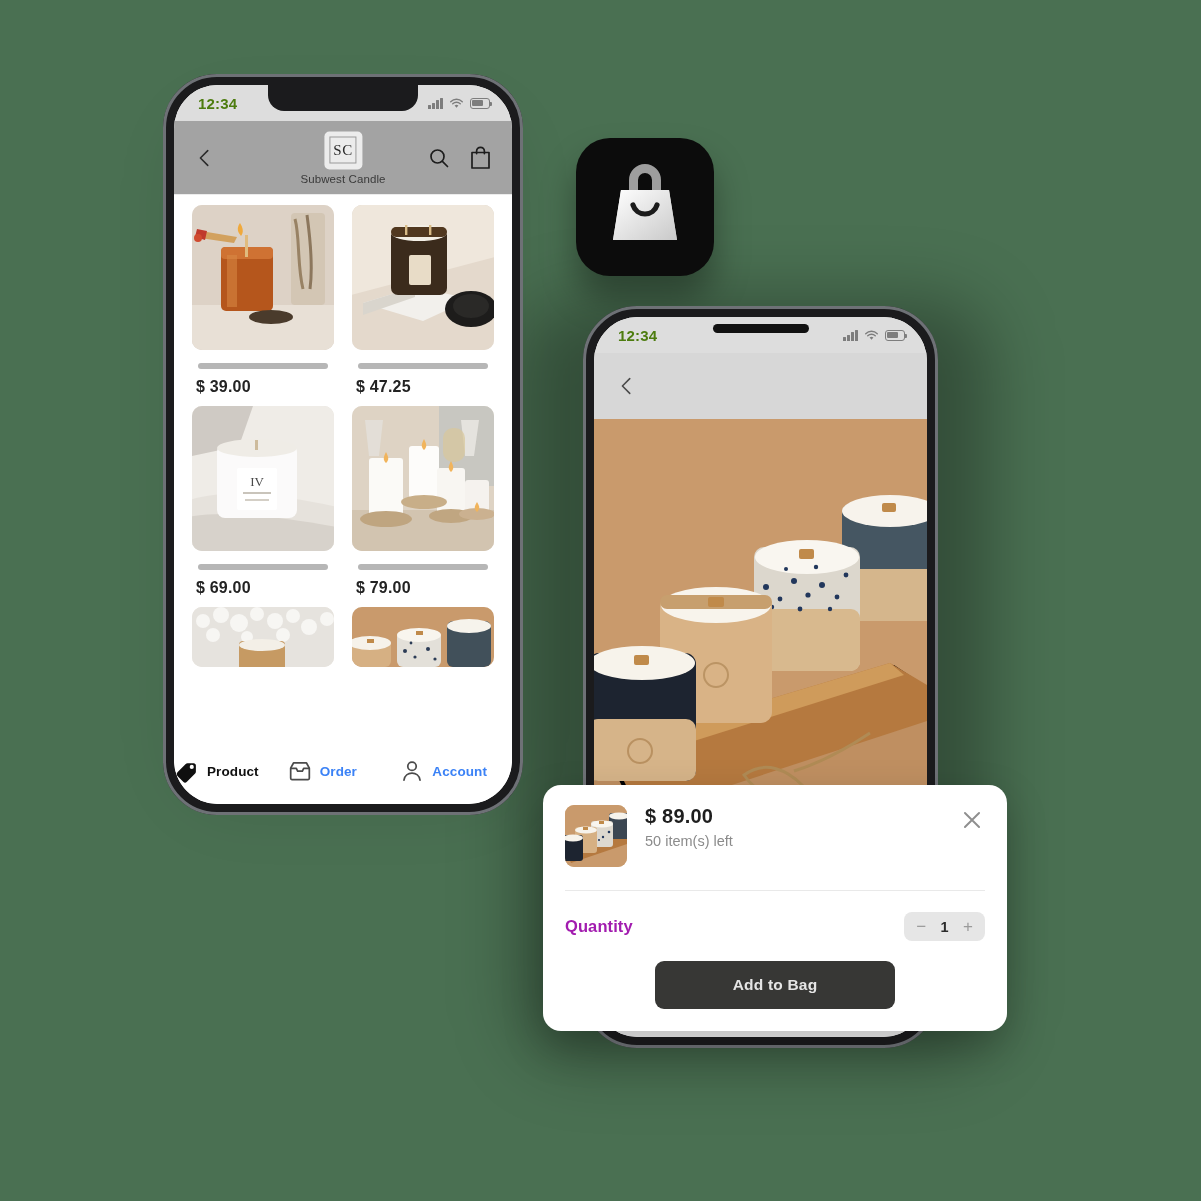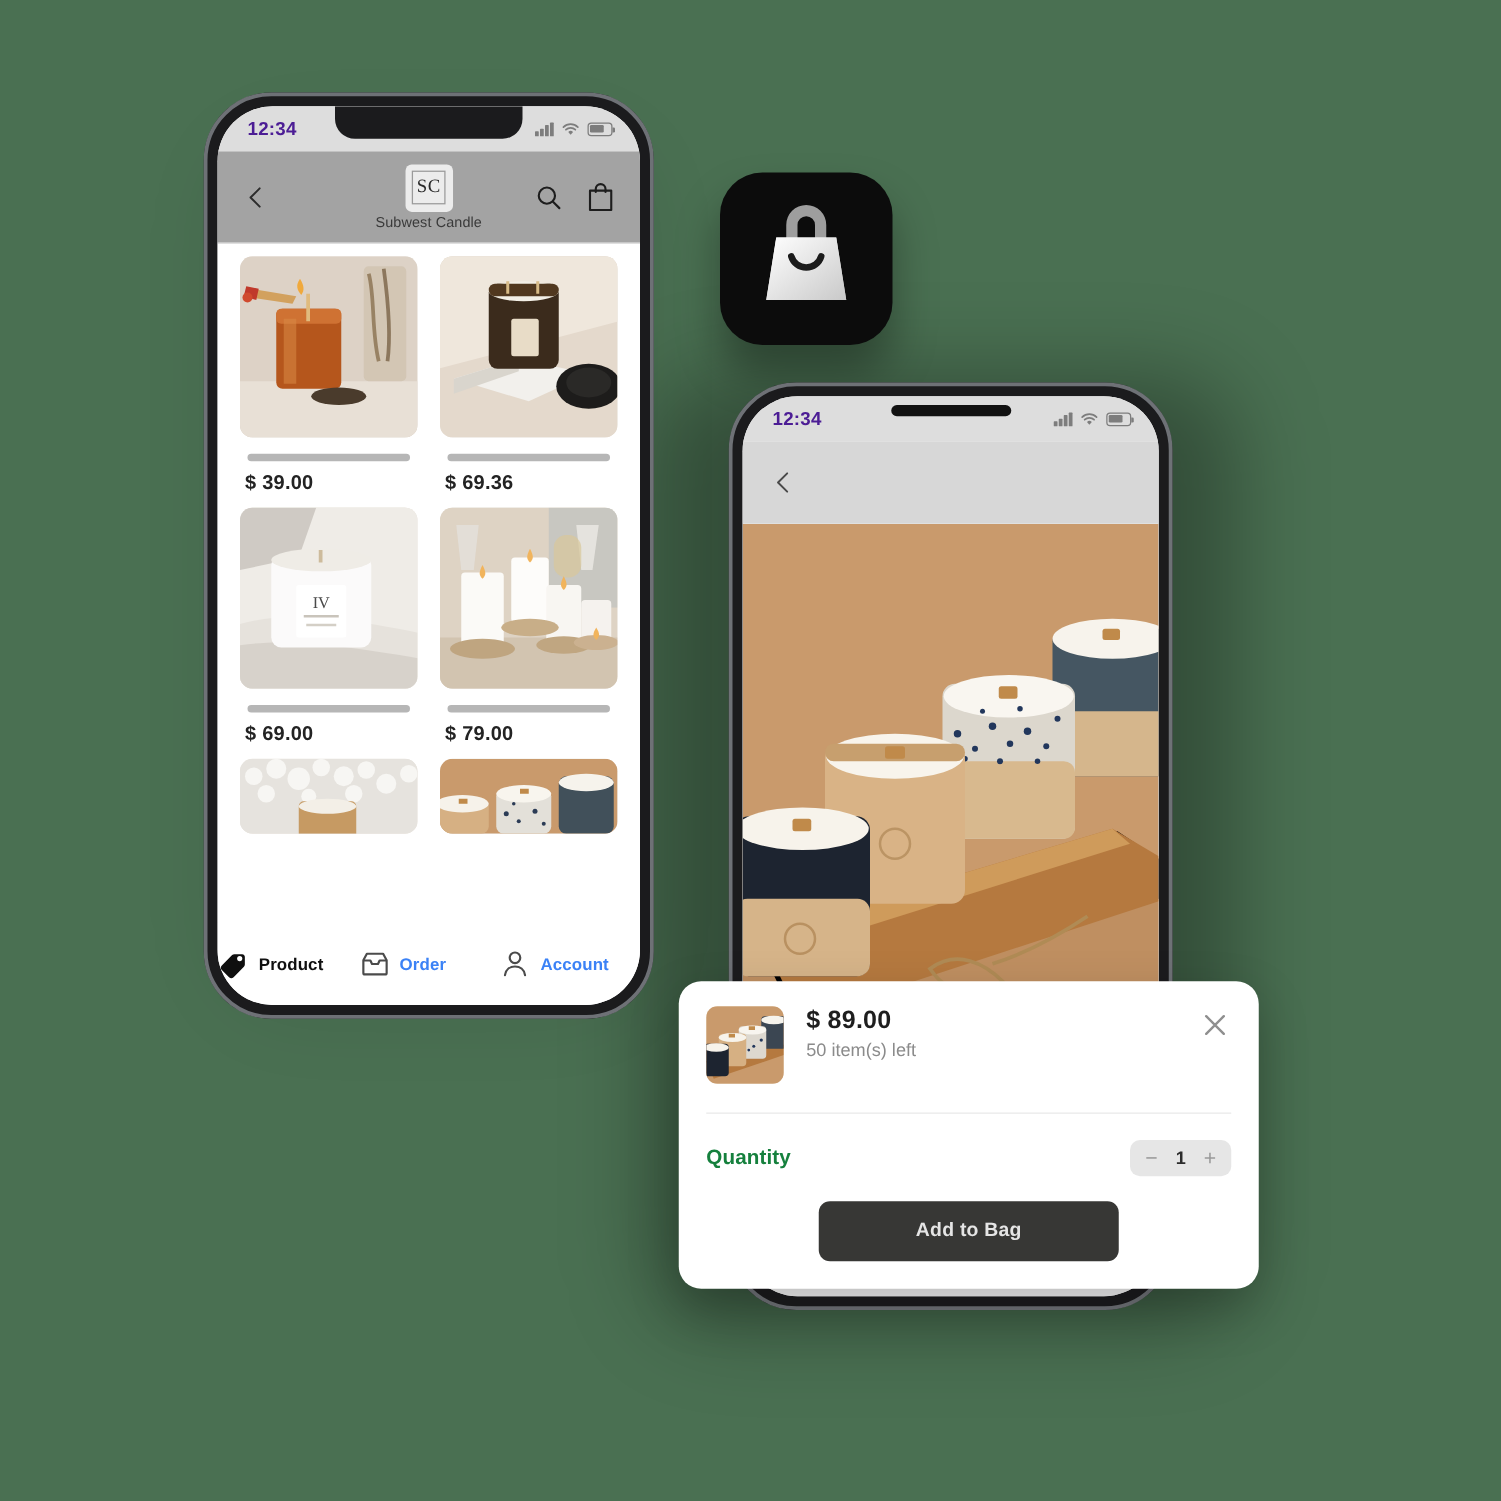--- a/index.html
+++ b/index.html
@@ -65,21 +65,21 @@
     display: flex;
     align-items: center;
     justify-content: space-between;
     padding: 0 22px 0 24px;
     position: relative;
     z-index: 20;
   }
   .statusbar .clock {
     font-size: 15px;
     font-weight: bold;
-    color: #4c1d95;
+    color: #4d7c0f;
     letter-spacing: .2px;
   }
   .status-icons { display: flex; align-items: center; gap: 6px; }
   .sig { display: flex; align-items: flex-end; gap: 1.5px; height: 11px; }
   .sig i { width: 2.6px; background: #7d7d7d; border-radius: .5px; display: block; }
   .sig i:nth-child(1){ height: 4px; }
   .sig i:nth-child(2){ height: 6px; }
   .sig i:nth-child(3){ height: 8.5px; }
   .sig i:nth-child(4){ height: 11px; }
   .batt {
@@ -213,21 +213,21 @@
   }
   .sheet-thumb svg { position:absolute; inset:0; width:100%; height:100%; }
   .sheet-price { font-size: 20px; font-weight: bold; color: #1e1e1e; letter-spacing: .2px; }
   .sheet-stock { font-size: 14.5px; color: #8b8b8b; margin-top: 5px; }
   .sheet-close { position: absolute; right: 0; top: 2px; cursor: pointer; }
   .sheet-div { height: 1px; background: #e9e9e9; margin: 23px 0 0; }
   .qty-row {
     display: flex; align-items: center; justify-content: space-between;
     padding: 21px 0 20px;
   }
-  .qty-label { font-size: 16.5px; font-weight: bold; color: #15803d; letter-spacing: .1px; }
+  .qty-label { font-size: 16.5px; font-weight: bold; color: #a21caf; letter-spacing: .1px; }
   .stepper {
     background: #e6e6e6; border-radius: 8px;
     display: flex; align-items: center;
     padding: 6px 12px; gap: 14px;
   }
   .stepper .op { color: #9a9a9a; font-size: 17px; line-height: 1; cursor: pointer; user-select: none; }
   .stepper .val { color: #2c2c2c; font-size: 14.5px; font-weight: bold; min-width: 9px; text-align: center; }
   .addbag {
     display: block; width: 240px; margin: 0 auto;
     background: #373735; color: #e5e5e5;
@@ -337,21 +337,21 @@
                 <ellipse cx="76" cy="28" rx="28" ry="8" fill="#f3efe6"></ellipse>
                 <rect x="48" y="22" width="56" height="10" rx="5" fill="#51381f"></rect>
                 <rect x="62" y="20" width="2.4" height="10" fill="#d8bb87"></rect>
                 <rect x="86" y="20" width="2.4" height="10" fill="#d8bb87"></rect>
                 <rect x="66" y="50" width="22" height="30" rx="2" fill="#e8dcc7"></rect>
                 <ellipse cx="128" cy="104" rx="26" ry="18" fill="#1d1c1b"></ellipse>
                 <ellipse cx="128" cy="101" rx="18" ry="12" fill="#2a2927"></ellipse>
               </svg>
             </div>
             <div class="skel"></div>
-            <div class="price">$ 69.36</div>
+            <div class="price">$ 47.25</div>
           </div>
 
           <div class="card">
             <div class="card-img">
               <svg viewBox="0 0 160 145" preserveAspectRatio="xMidYMid slice">
                 <rect width="160" height="145" fill="#efece7"></rect>
                 <path d="M0 0h70l-14 40L0 52z" fill="#cfcac4"></path>
                 <path d="M0 96c40-14 84-10 160 6v43H0z" fill="#e6e2dc"></path>
                 <path d="M0 112c36-8 80-4 160 10v23H0z" fill="#d7d2cb"></path>
                 <rect x="34" y="38" width="80" height="74" rx="8" fill="#fbfafa"></rect>

